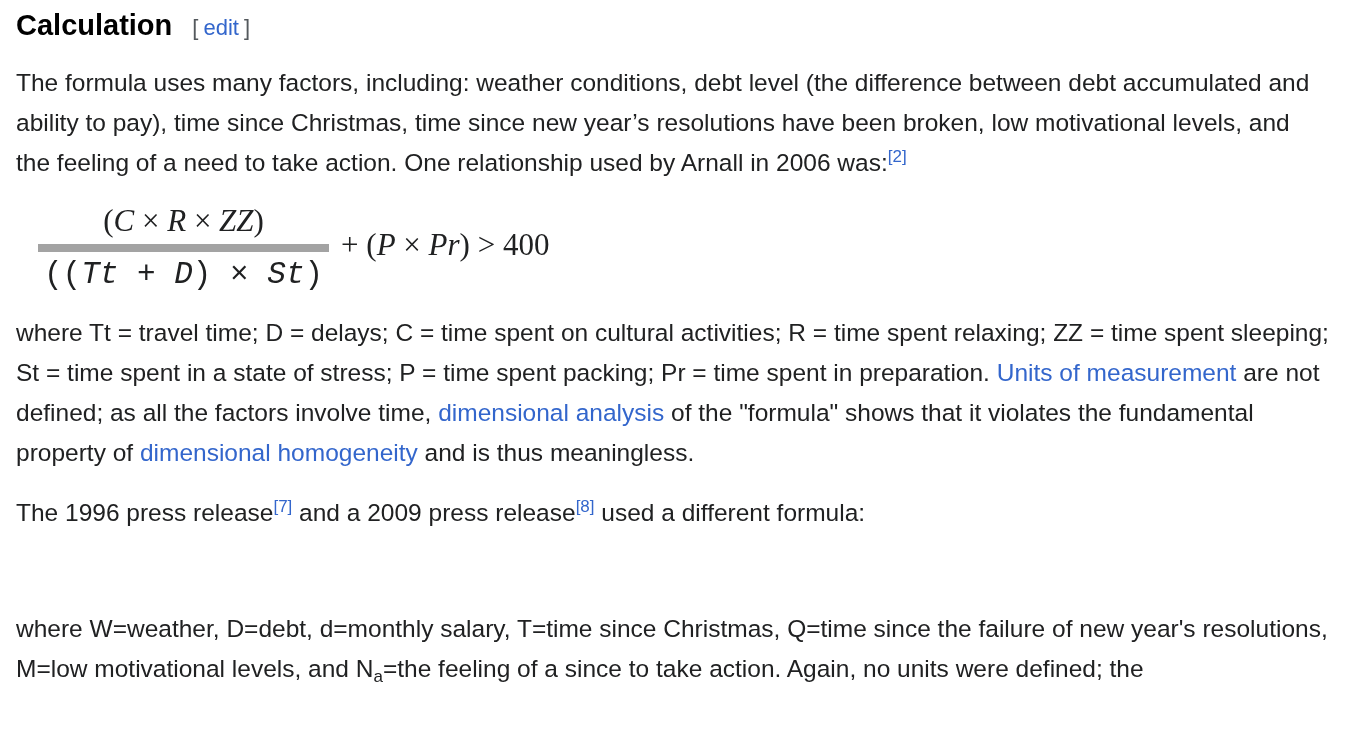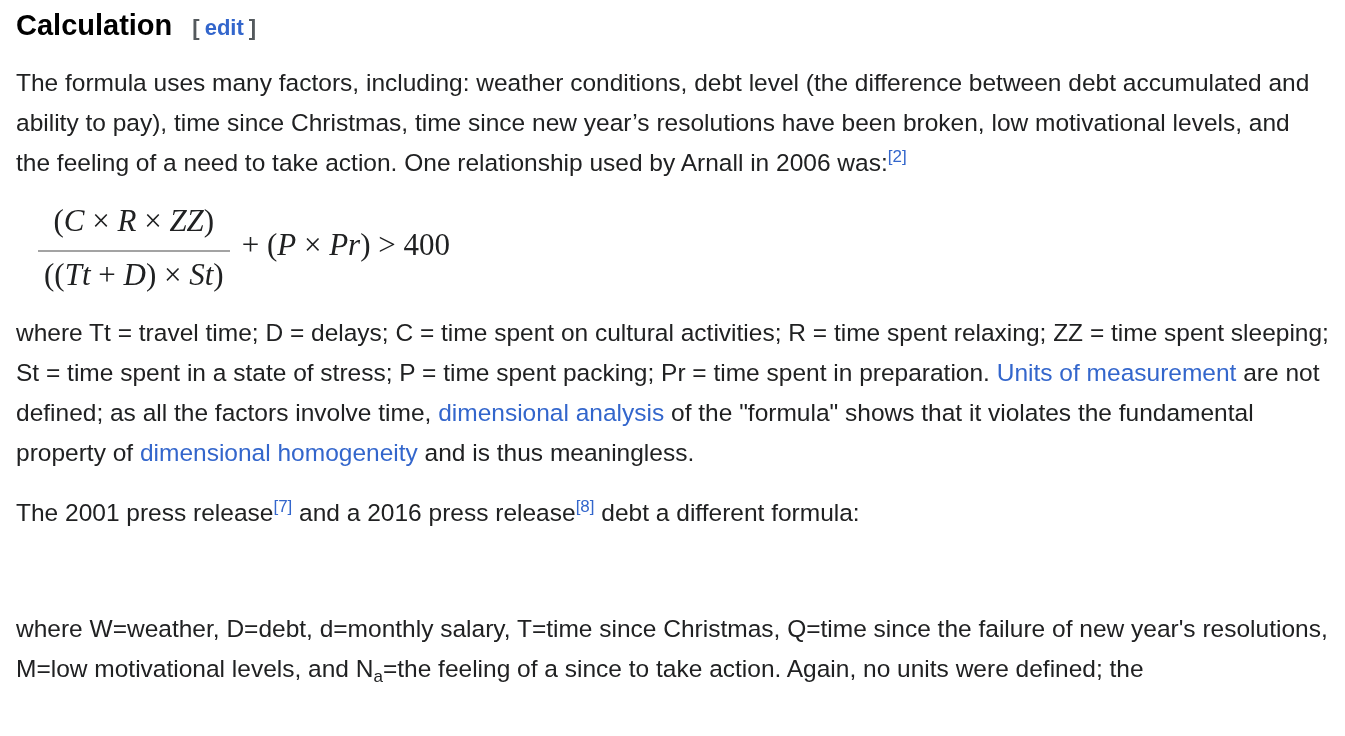--- a/index.html
+++ b/index.html
@@ -17,21 +17,21 @@
   }
   h2 {
     margin: 0 0 16px;
     font-size: 29px;
     line-height: 38px;
     font-weight: 700;
     color: #000000;
   }
   .editsection {
     font-size: 22px;
-    font-weight: 700;
+    font-weight: 400;
     margin-left: 20px;
     white-space: nowrap;
   }
   .editsection .bracket { color: #54595d; }
   .editsection a { margin: 0 5px; }
   a { color: #3366cc; text-decoration: none; cursor: pointer; }
   p { margin: 0 0 20px; }
   sup.ref {
     font-size: 17px;
     line-height: 0;
@@ -48,22 +48,22 @@
     font-size: 31px;
     line-height: 36px;
     color: #202122;
     white-space: nowrap;
   }
   .frac {
     display: inline-block;
     vertical-align: middle;
     text-align: center;
   }
-  .frac .num { display: block; padding: 0 6px 11px; }
-  .frac .den { display: block; border-top: 2px solid #a3a3a3; padding: 5px 6px 0; }
+  .frac .num { display: block; padding: 0 6px 5px; }
+  .frac .den { display: block; border-top: 8px solid #a3a3a3; padding: 5px 6px 0; font-family: Liberation Mono, monospace; }
   .ftail { margin-left: 12px; }
   .fit { font-style: italic; }
   .fsup { font-size: 68%; line-height: 0; vertical-align: 10px; }
   .fsub { font-size: 68%; line-height: 0; vertical-align: -6px; }
 </style>
 </head>
 <body>
 
 <h2>
   <span>Calculation</span><span class="editsection"><span class="bracket">[</span><a>edit</a><span class="bracket">]</span></span>
@@ -73,20 +73,20 @@
 
 <div class="formula">
   <span class="frac">
     <span class="num"><span>(</span><span class="fit">C</span><span> × </span><span class="fit">R</span><span> × </span><span class="fit">ZZ</span><span>)</span></span>
     <span class="den"><span>((</span><span class="fit">Tt</span><span> + </span><span class="fit">D</span><span>) × </span><span class="fit">St</span><span>)</span></span>
   </span><span class="ftail"><span>+ (</span><span class="fit">P</span><span> × </span><span class="fit">Pr</span><span>) &gt; 400</span></span>
 </div>
 
 <p><span>where Tt = travel time; D = delays; C = time spent on cultural activities; R = time spent relaxing; ZZ = time spent sleeping; St = time spent in a state of stress; P = time spent packing; Pr = time spent in preparation. </span><a>Units of measurement</a><span> are not defined; as all the factors involve time, </span><a>dimensional analysis</a><span> of the "formula" shows that it violates the fundamental property of </span><a>dimensional homogeneity</a><span> and is thus meaningless.</span></p>
 
-<p><span>The 2001 press release</span><sup class="ref"><a>[7]</a></sup><span> and a 2016 press release</span><sup class="ref"><a>[8]</a></sup><span> debt a different formula:</span></p>
+<p><span>The 1996 press release</span><sup class="ref"><a>[7]</a></sup><span> and a 2009 press release</span><sup class="ref"><a>[8]</a></sup><span> used a different formula:</span></p>
 
 <div class="formula">
   <span class="frac">
   </span>
 </div>
 
 <p><span>where W=weather, D=debt, d=monthly salary, T=time since Christmas, Q=time since the failure of new year's resolutions, M=low motivational levels, and N</span><sub class="var">a</sub><span>=the feeling of a since to take action. Again, no units were defined; the</span></p>
 
 </body></html>

